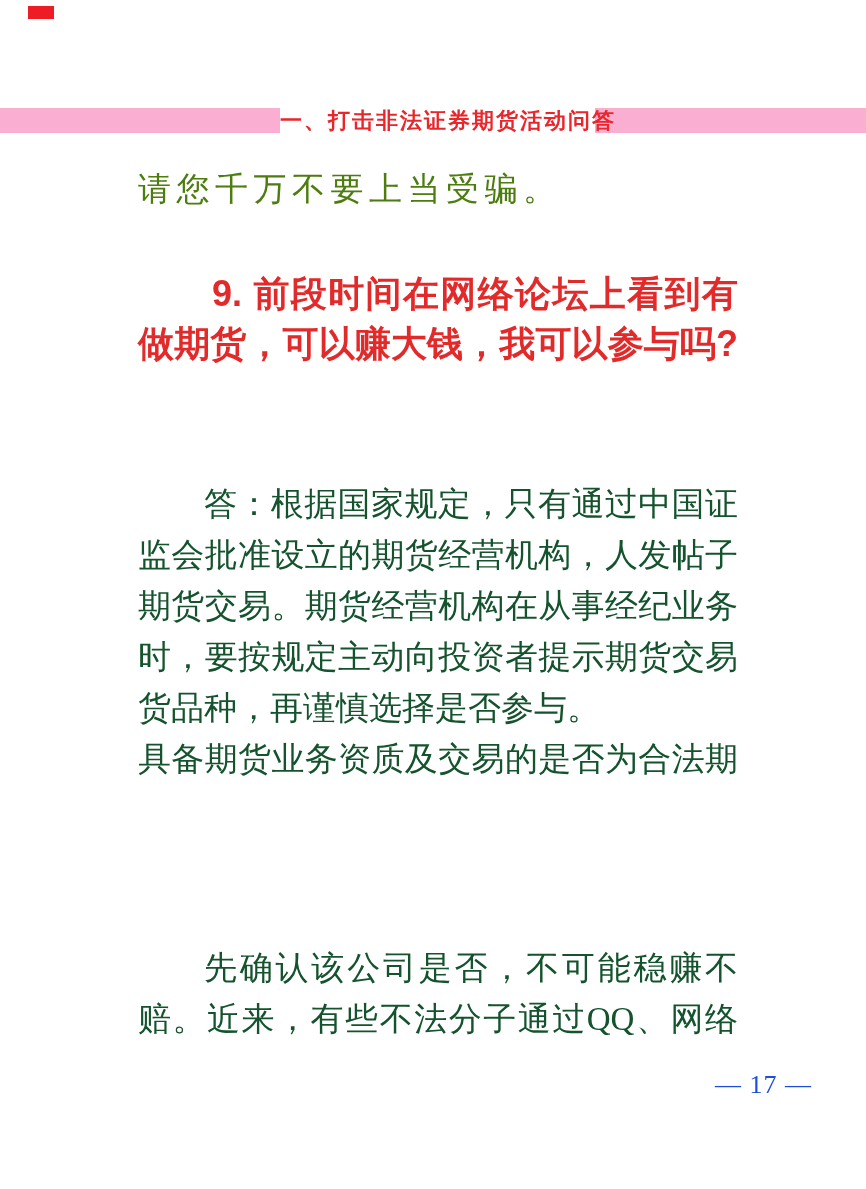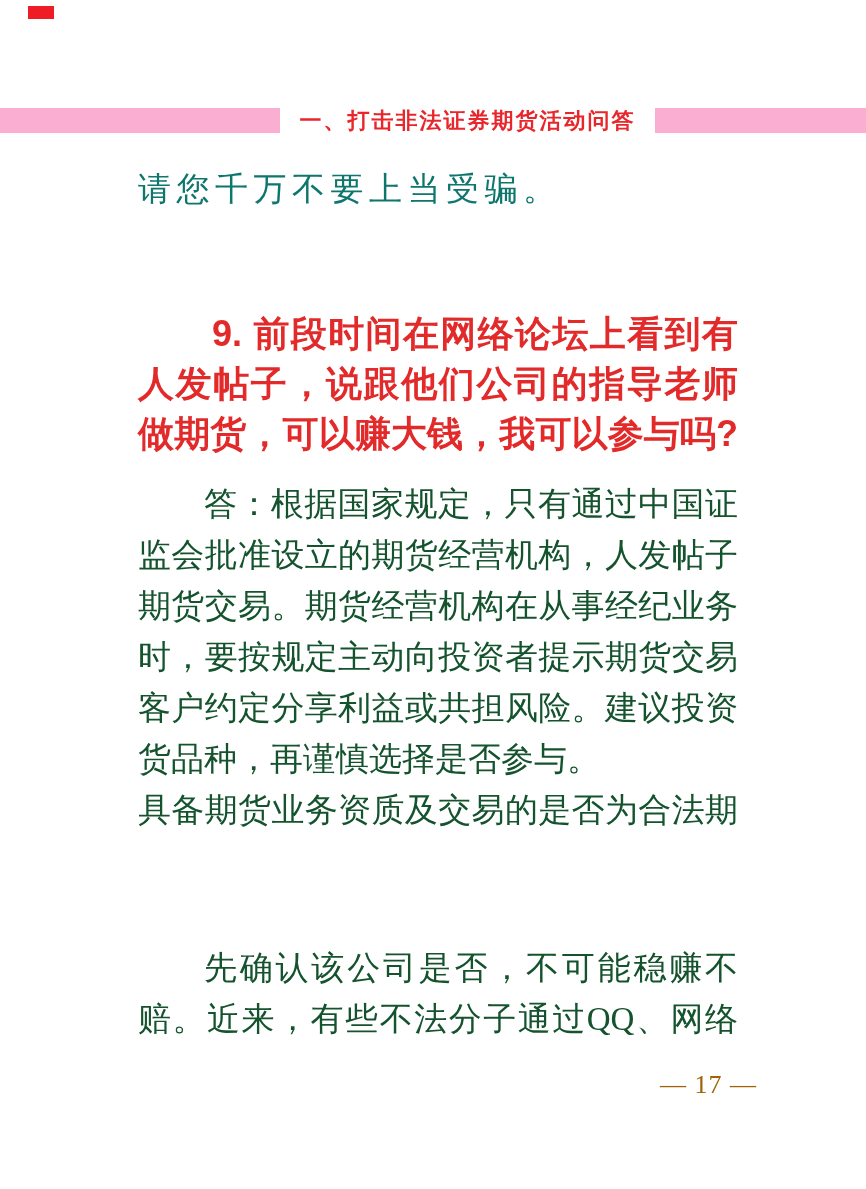--- a/index.html
+++ b/index.html
@@ -8,72 +8,70 @@
     font-family:"Liberation Serif","DejaVu Serif",serif; overflow:hidden;
   }
   .corner-mark {
     position:absolute; left:28px; top:6px; width:26px; height:13px;
     background:#ee1c25;
   }
   .bar { position:absolute; top:108px; height:25px; background:#f9aed2; }
   .bar-left  { left:0; width:285px; }
   .bar-right { left:590px; width:276px; }
   .header-title {
-    position:absolute; left:280px; top:103px; width:375px; height:35px;
+    position:absolute; left:280px; top:103px; width:315px; height:35px;
     line-height:35px; text-align:center; background:#ffffff;
     font-family:"Liberation Sans","DejaVu Sans",sans-serif; font-weight:bold;
     font-size:22px; letter-spacing:2px; color:#e8262b; white-space:nowrap;
   }
   .intro {
     position:absolute; left:138px; top:164px; line-height:51px;
-    font-size:33px; letter-spacing:5.5px; color:#0f766e; white-space:nowrap;
+    font-size:33px; letter-spacing:5.5px; color:#4d7c0f; white-space:nowrap;
   }
   .textblock { position:absolute; left:138px; width:600px; }
   .line {
     line-height:51px; font-size:33px; color:#14532d; white-space:nowrap;
     text-align:justify; text-align-last:justify;
   }
   .line.no-stretch { text-align-last:left; }
   .q .line {
     line-height:50px; font-size:36px; font-weight:bold; color:#e32a2a;
     font-family:"Liberation Sans","DejaVu Sans",sans-serif;
   }
-  .indent-q { padding-left:74px;margin-top:40px; }
+  .indent-q { padding-left:74px; }
   .indent-a { padding-left:66px; }
   .pagenum {
     position:absolute; left:660px; top:1068px; width:152px; height:34px;
-    line-height:34px; text-align:left; font-size:26px; letter-spacing:1px;
-    color:#a16207; white-space:nowrap;
+    line-height:34px; text-align:right; font-size:26px; letter-spacing:1px;
+    color:#1d4ed8; white-space:nowrap;
   }
 </style>
 </head>
 <body>
 
 <div class="page">
 
   <div class="corner-mark"></div>
 
   <div class="bar bar-left"></div>
   <div class="bar bar-right"></div>
   <div class="header-title">一、打击非法证券期货活动问答</div>
 
   <div class="intro">请您千万不要上当受骗。</div>
 
   <div class="textblock q" style="top:269px">
     <div class="line indent-q">9. 前段时间在网络论坛上看到有</div>
-    <div class="line">人发帖子，说跟他们公司的指导老师</div>
     <div class="line">做期货，可以赚大钱，我可以参与吗?</div>
   </div>
 
   <div class="textblock" style="top:479px">
     <div class="line indent-a">答：根据国家规定，只有通过中国证</div>
     <div class="line">监会批准设立的期货经营机构，人发帖子</div>
     <div class="line">期货交易。期货经营机构在从事经纪业务</div>
     <div class="line">时，要按规定主动向投资者提示期货交易</div>
-    <div class="line">客户约定分享利益或共担风险。建议投资</div>
     <div class="line no-stretch">货品种，再谨慎选择是否参与。</div>
     <div class="line">具备期货业务资质及交易的是否为合法期</div>
   </div>
 
   <div class="textblock" style="top:943px">
     <div class="line indent-a">先确认该公司是否，不可能稳赚不</div>
     <div class="line">赔。近来，有些不法分子通过QQ、网络</div>
   </div>
 
   <div class="pagenum">— 17 —</div>

